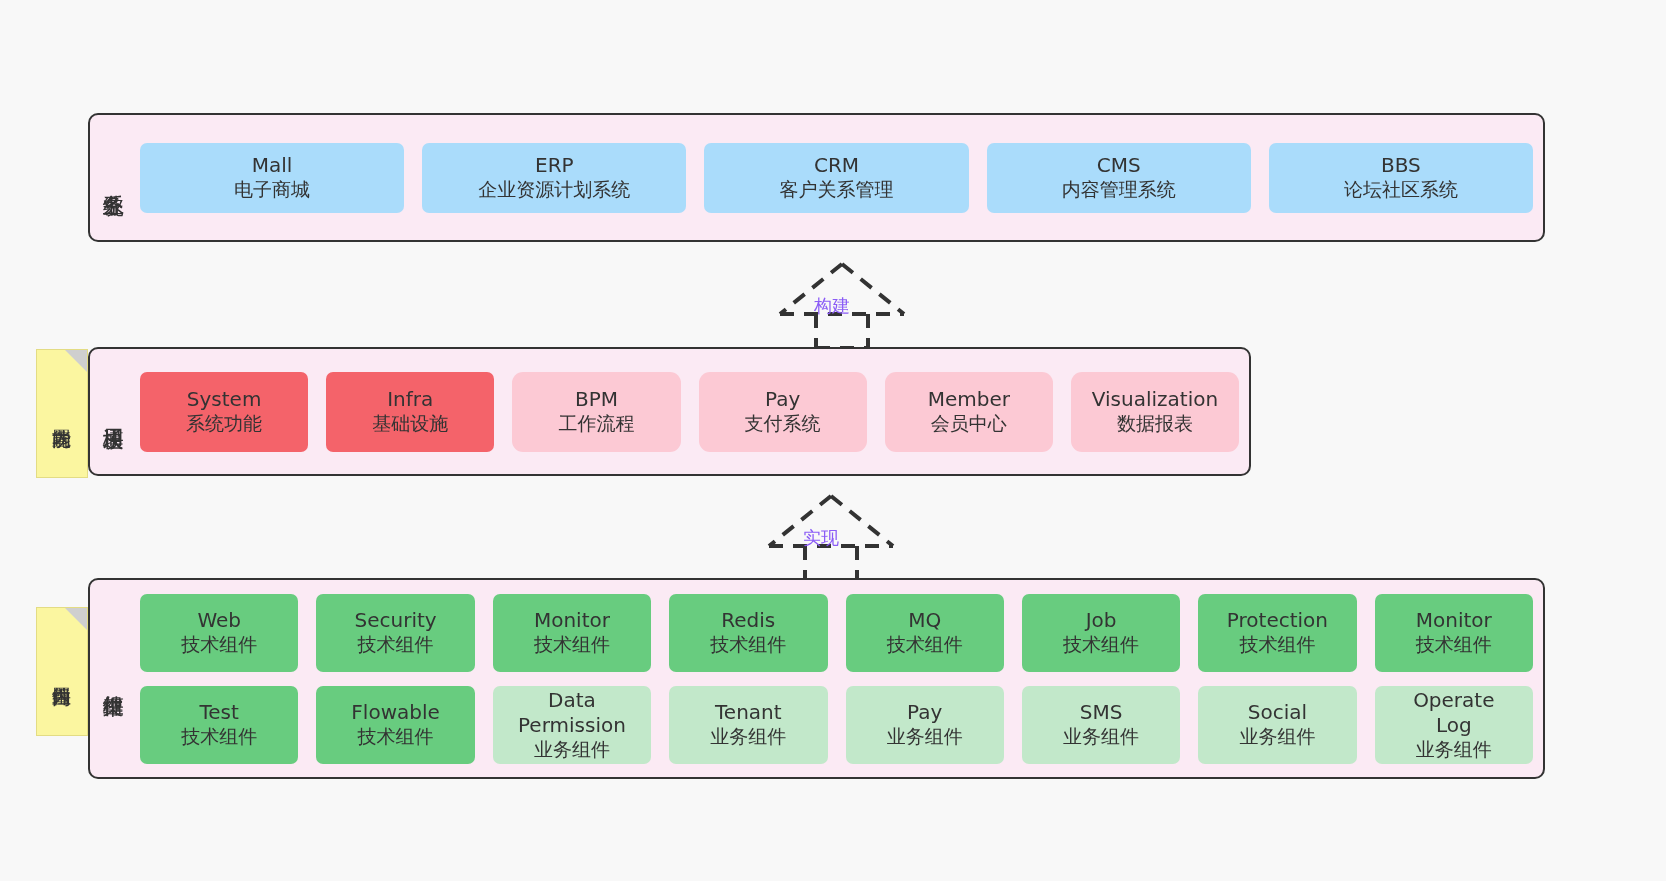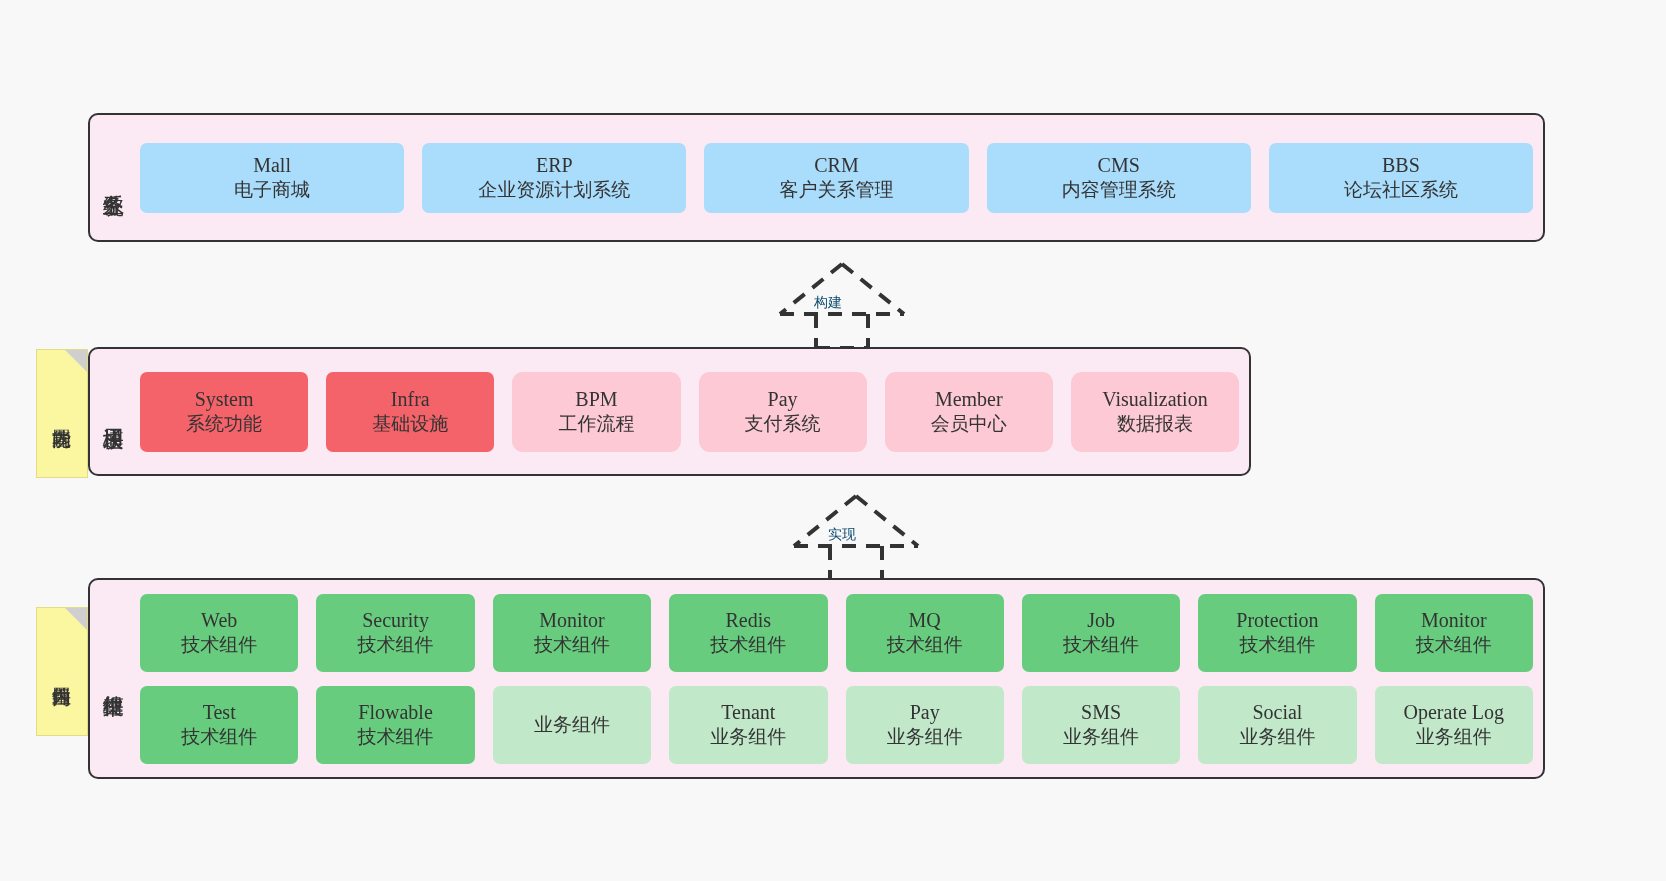--- a/index.html
+++ b/index.html
@@ -65,21 +65,20 @@
     flex: 1 1 0;
     border-radius: 7px;
     display: flex;
     flex-direction: column;
     align-items: center;
     justify-content: center;
     text-align: center;
     line-height: 1.24;
     box-sizing: border-box;
     padding: 4px 18px;
-    font-family: Liberation Serif, serif;
   }
   .box .en  { font-size: 20px; color: #333333; }
   .box .cn  { font-size: 19px; color: #333333; }
 
   .b-blue        { background: #aadcfb; }
   .b-red         { background: #f4636a; }
   .b-pink        { background: #fcc9d4; border-radius: 11px; }
   .b-green       { background: #68cc7f; }
   .b-lightgreen  { background: #c2e8ca; }
 
@@ -120,28 +119,28 @@
   #note-common { left: 36px; top: 349px; width: 52px; height: 129px; }
   #note-frame  { left: 36px; top: 607px; width: 52px; height: 129px; }
 
   
   .arrow {
     position: absolute;
   }
   .arrow svg { display: block; }
   .arrow-label {
     position: absolute;
-    font-size: 14px;
-    color: #0c4a6e;
+    font-size: 18px;
+    color: #8b5cf6;
     background: transparent;
     white-space: nowrap;
   }
   #arrow-build { left: 752px; top: 258px; width: 180px; height: 92px; }
   #arrow-build .arrow-label { left: 62px; top: 36px; }
-  #arrow-impl  { left: 766px; top: 490px; width: 180px; height: 92px; }
+  #arrow-impl  { left: 741px; top: 490px; width: 180px; height: 92px; }
   #arrow-impl  .arrow-label { left: 62px; top: 36px; }
 </style>
 </head>
 <body>
 
 <div class="canvas">
 
   <div class="layer" id="layer-business">
     <div class="layer-title">业务系统</div>
     <div class="layer-body">
@@ -278,20 +277,21 @@
       <div class="row">
         <div class="box b-green">
           <span class="en">Test</span>
           <span class="cn">技术组件</span>
         </div>
         <div class="box b-green">
           <span class="en">Flowable</span>
           <span class="cn">技术组件</span>
         </div>
         <div class="box b-lightgreen">
+          <span class="en">Data Permission</span>
           <span class="cn">业务组件</span>
         </div>
         <div class="box b-lightgreen">
           <span class="en">Tenant</span>
           <span class="cn">业务组件</span>
         </div>
         <div class="box b-lightgreen">
           <span class="en">Pay</span>
           <span class="cn">业务组件</span>
         </div>

